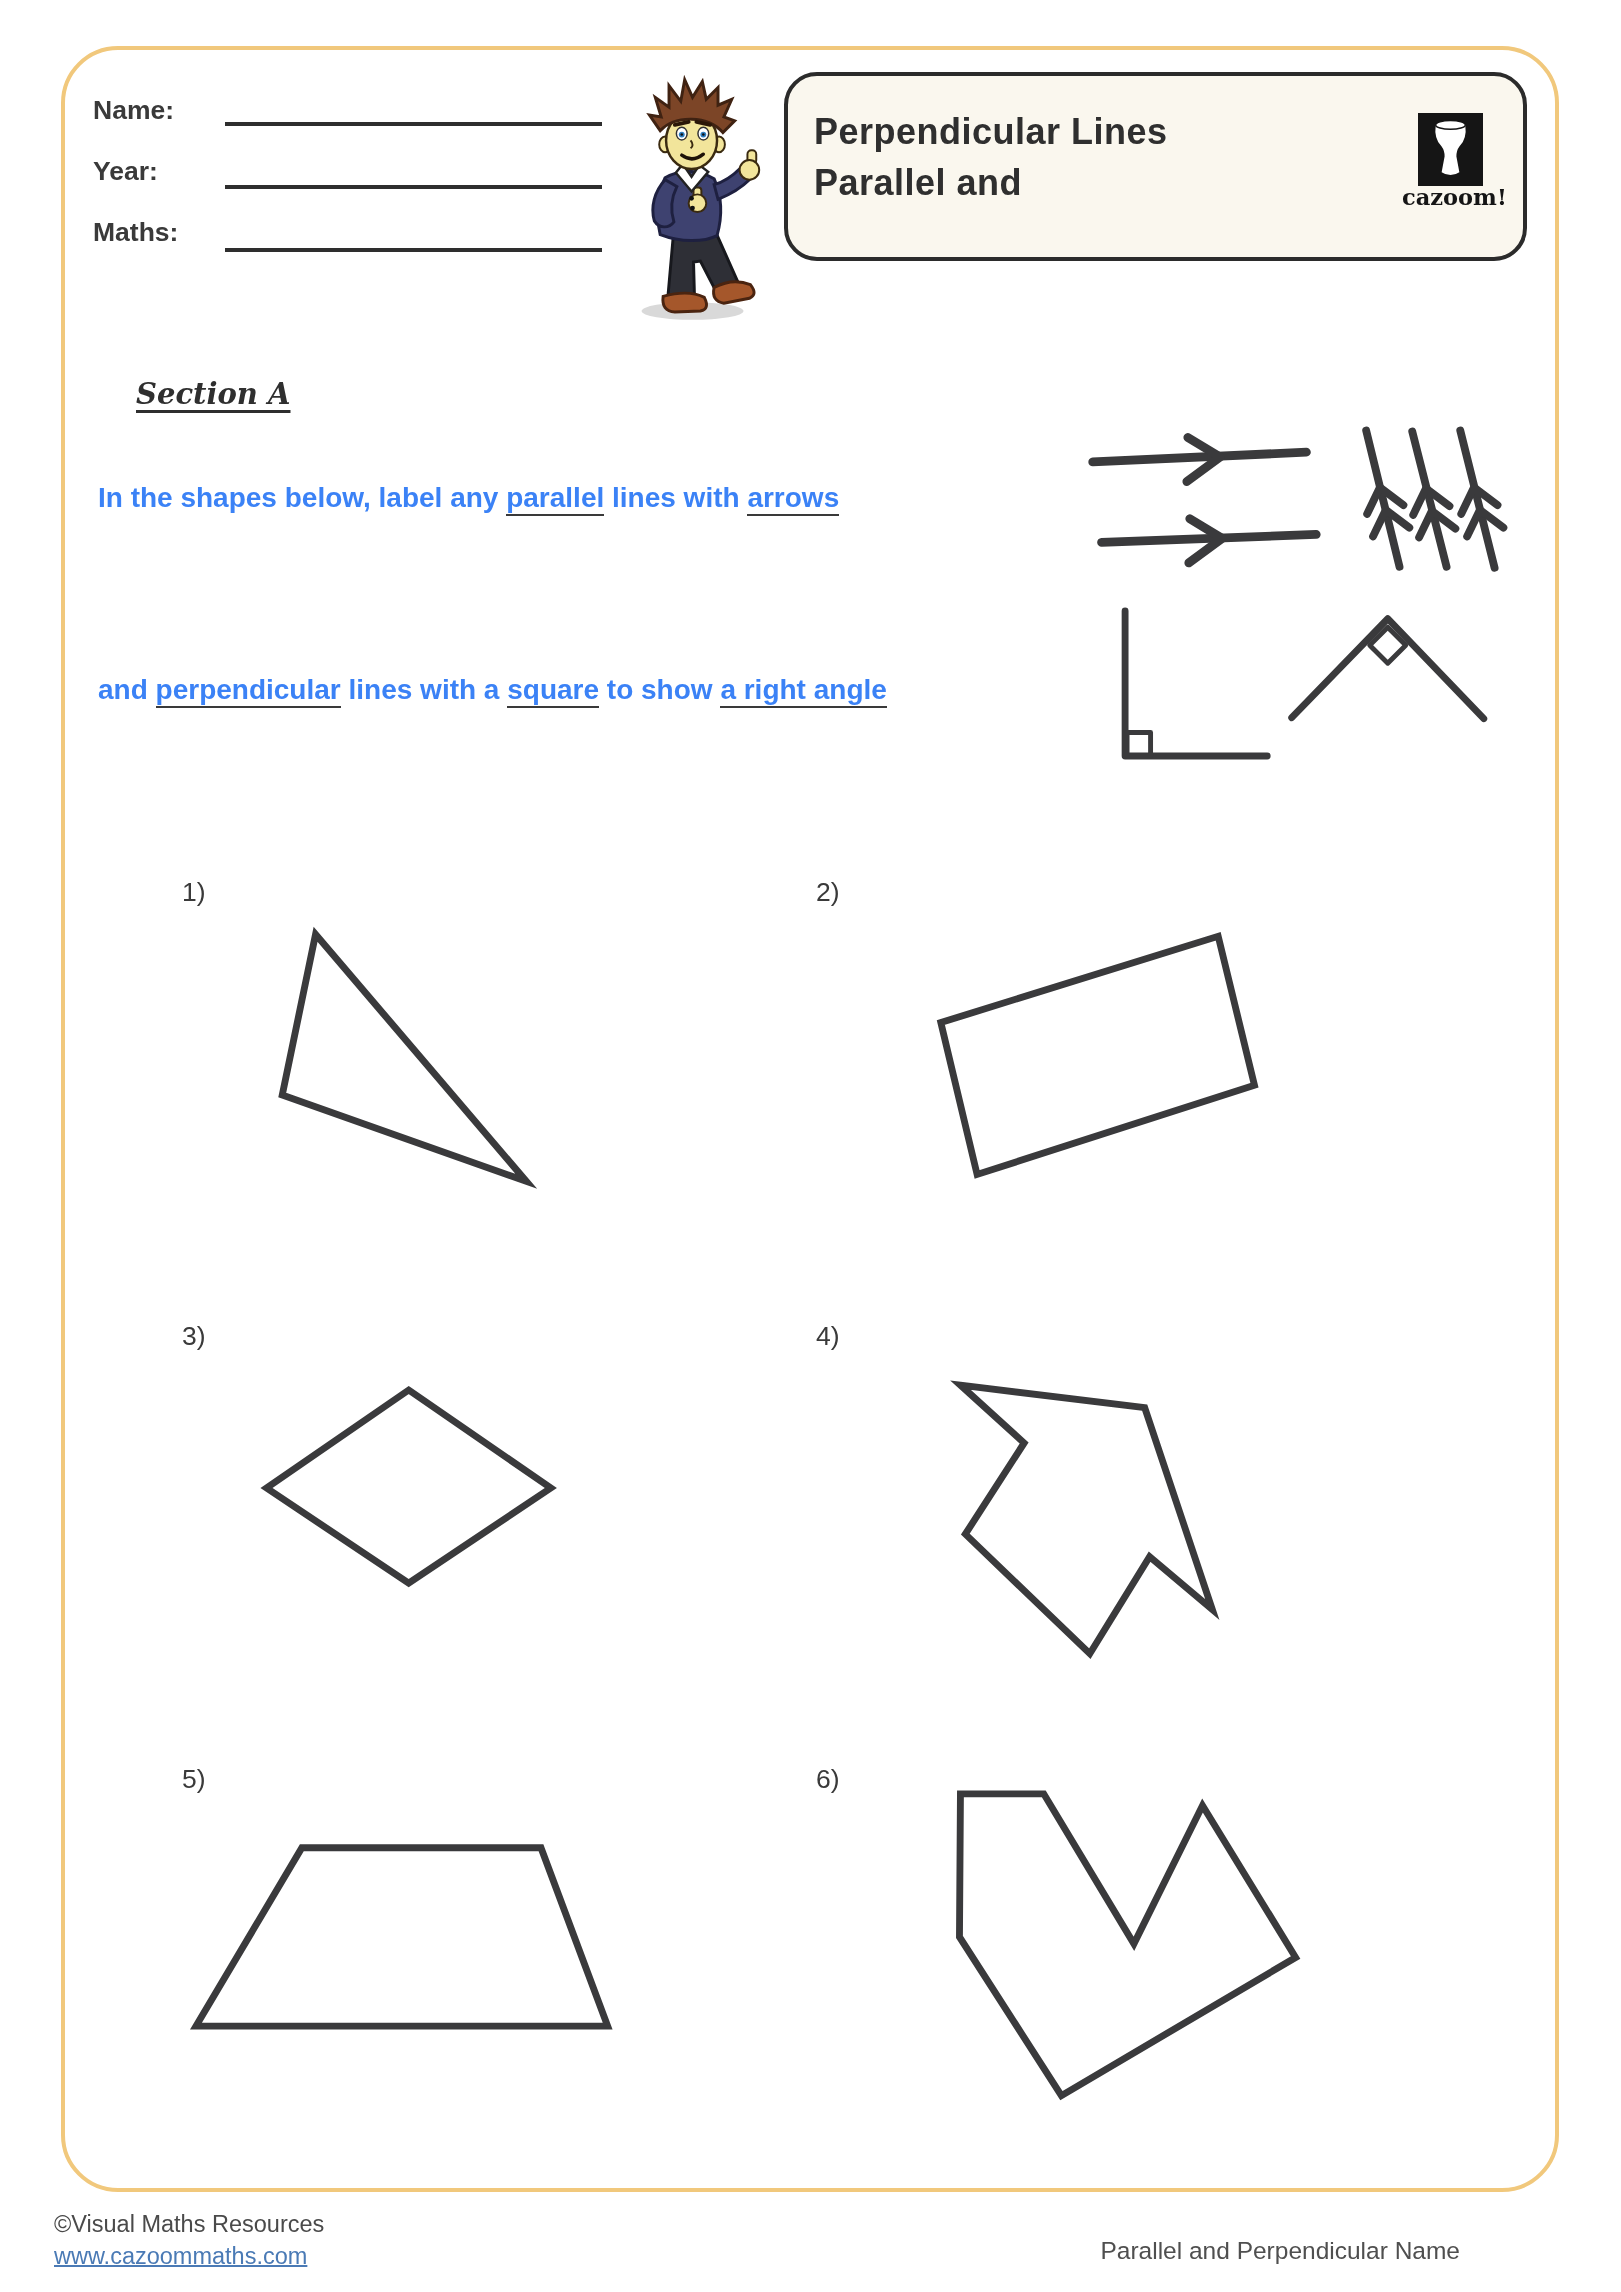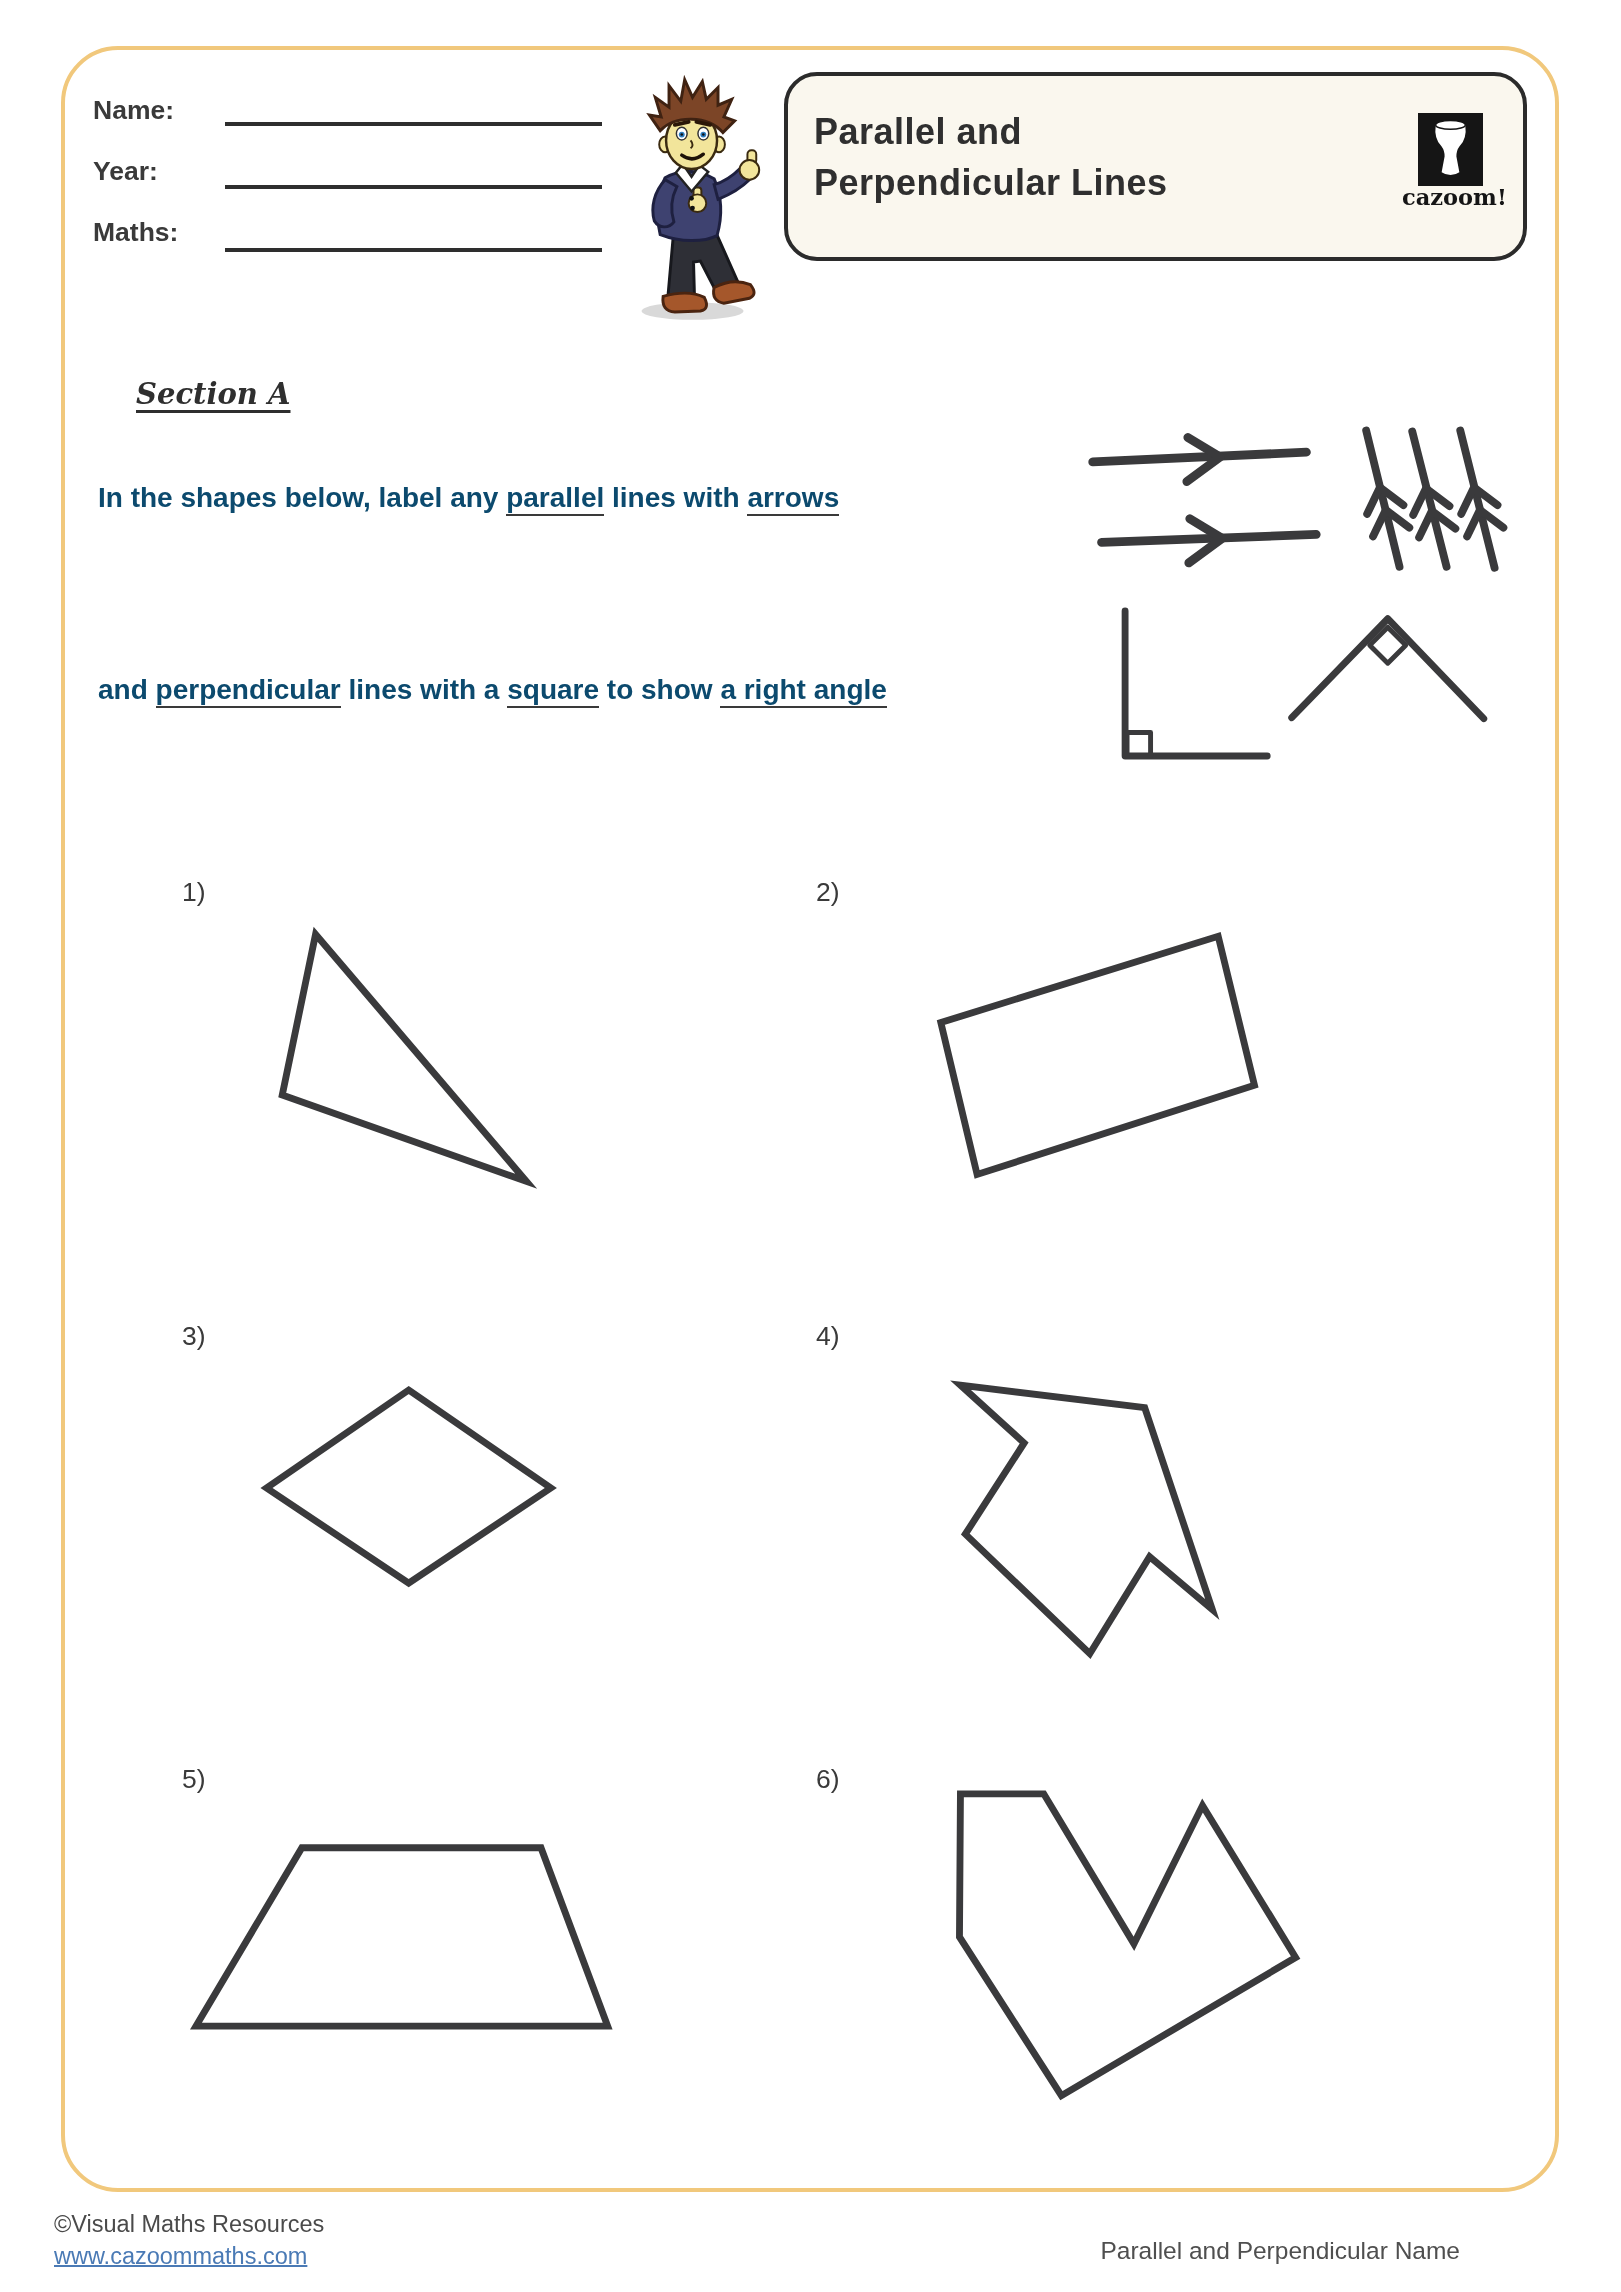--- a/index.html
+++ b/index.html
@@ -16,21 +16,21 @@
              border:4.9px solid #2b2b2b;border-radius:33px;}
   .title-text{left:814px;top:106px;width:588px;font-size:36px;font-weight:bold;
               line-height:51px;color:#2f2f2f;letter-spacing:0.5px;}
   .logo-box{left:1418px;top:113px;width:65px;height:73px;background:#151515;}
   .logo-text{left:1402px;top:184px;width:98px;text-align:center;
              font-family:"DejaVu Serif",serif;font-weight:bold;font-size:22.5px;color:#151515;}
   
   .section-heading{left:136px;top:377px;font-family:"DejaVu Serif",serif;
                    font-weight:bold;font-style:italic;font-size:29px;color:#2f2f2f;
                    text-decoration:underline;text-decoration-thickness:2.9px;text-underline-offset:5.9px;}
-  .instruction{font-size:28px;font-weight:600;color:#0c4a6e;white-space:nowrap;}
+  .instruction{font-size:28px;font-weight:600;color:#3b82f6;white-space:nowrap;}
   .instr1{left:98px;top:482px;}
   .instr2{left:98px;top:674px;}
   .u{border-bottom:2.9px solid #3a3a3a;padding-bottom:1px;}
   
   .shape-label{font-size:26.5px;font-weight:500;color:#3a3a3a;}
   
   #overlay{left:0;top:0;width:1621px;height:2293px;pointer-events:none;}
   
   .footer-copy{left:54px;top:2211px;font-size:23.5px;color:#4a4a4a;}
   .footer-link{left:54px;top:2243px;font-size:23.5px;color:#4a7ab5;
@@ -88,22 +88,22 @@
     <circle cx="63" cy="82" r="3" fill="#2e7fc1"></circle>
       <circle cx="85" cy="82" r="3" fill="#2e7fc1"></circle>
     <circle cx="63" cy="82" r="1.3" fill="#111"></circle>
       <circle cx="85" cy="82" r="1.3" fill="#111"></circle>
     <path d="M72 88 Q76 93 72 96" stroke="#3a2a10" stroke-width="2" fill="none"></path>
     <path d="M63 103 Q74 111 85 102" stroke="#1d1208" stroke-width="3.5" fill="none" stroke-linecap="round"></path>
   </svg>
 
   <div class="abs title-box"></div>
   <div class="abs title-text">
+    <div>Perpendicular Lines</div>
     <div>Parallel and</div>
-    <div>Perpendicular Lines</div>
   </div>
   <div class="abs logo-box">
     <svg width="65" height="73" viewBox="0 0 66 74">
       <path d="M18 12 Q33 8 48 12 Q50 26 42 34 Q39 38 39 44 L42 60 Q33 66 24 60 L27 44 Q27 38 24 34 Q16 26 18 12 Z" fill="#fff"></path>
       <ellipse cx="33" cy="12" rx="15" ry="4.5" fill="#fff" stroke="#151515" stroke-width="1.5"></ellipse>
     </svg>
   </div>
   <div class="abs logo-text">cazoom!</div>
 
   <div class="abs section-heading">Section A</div>

